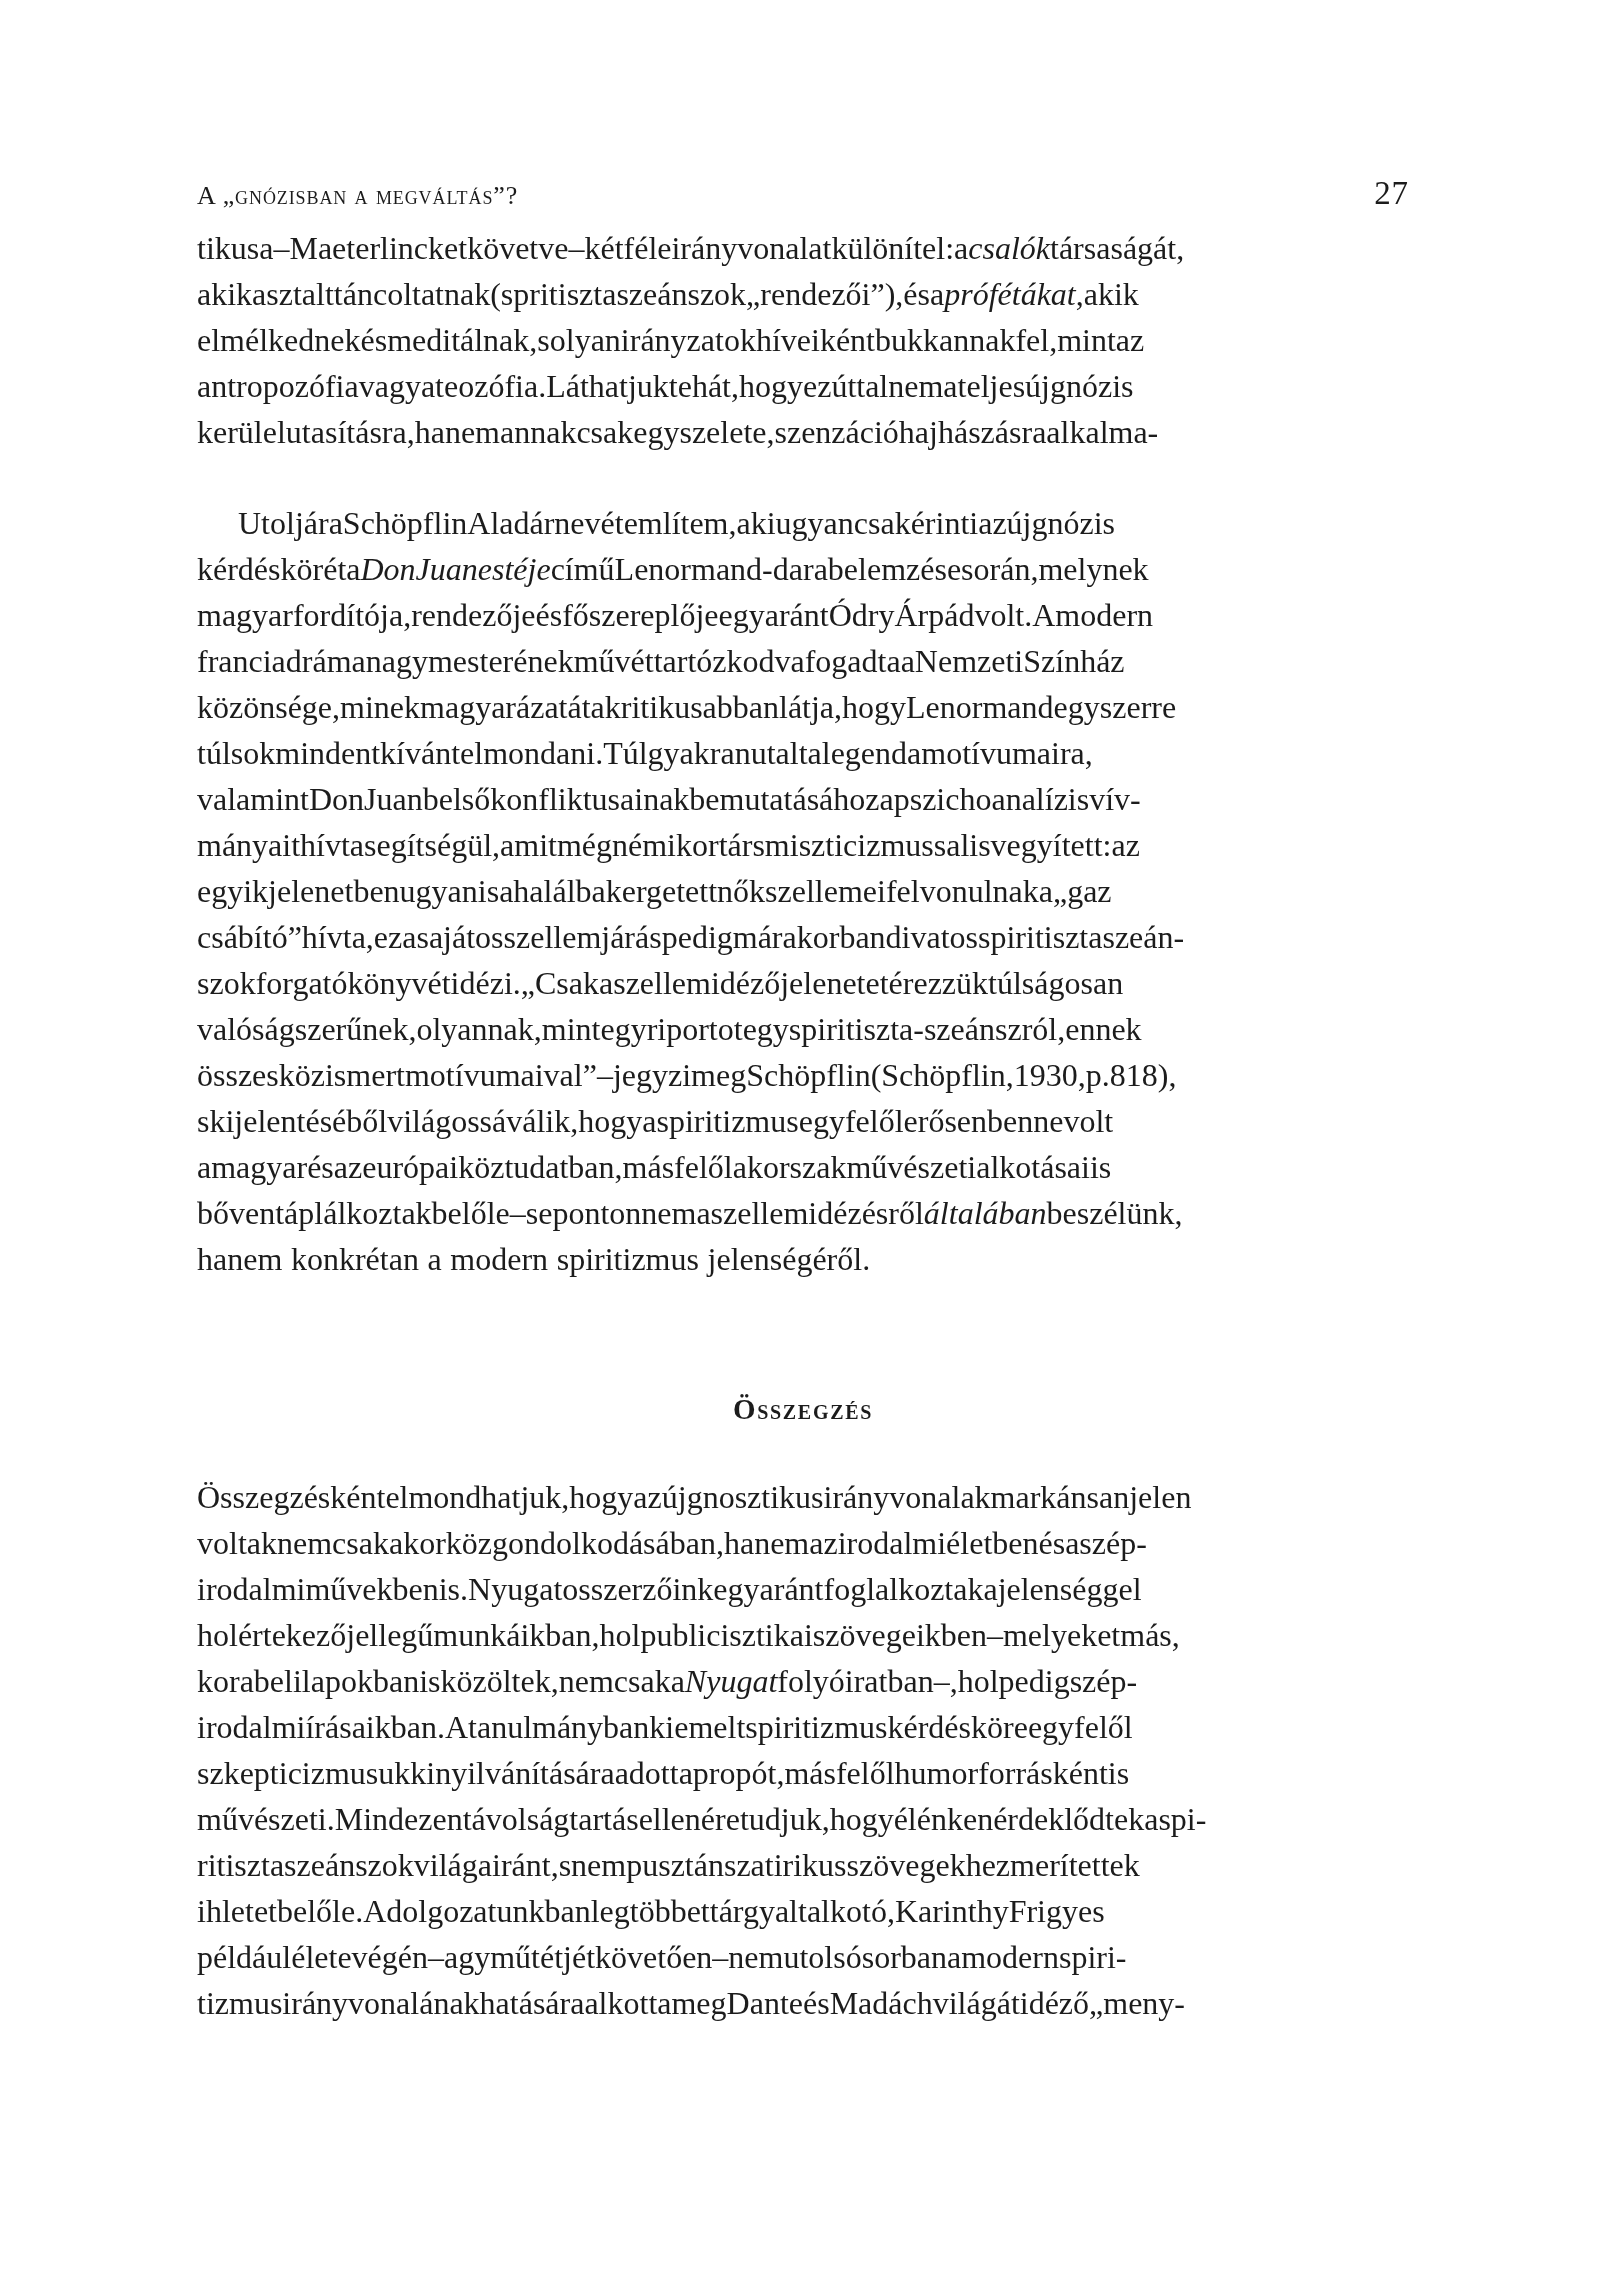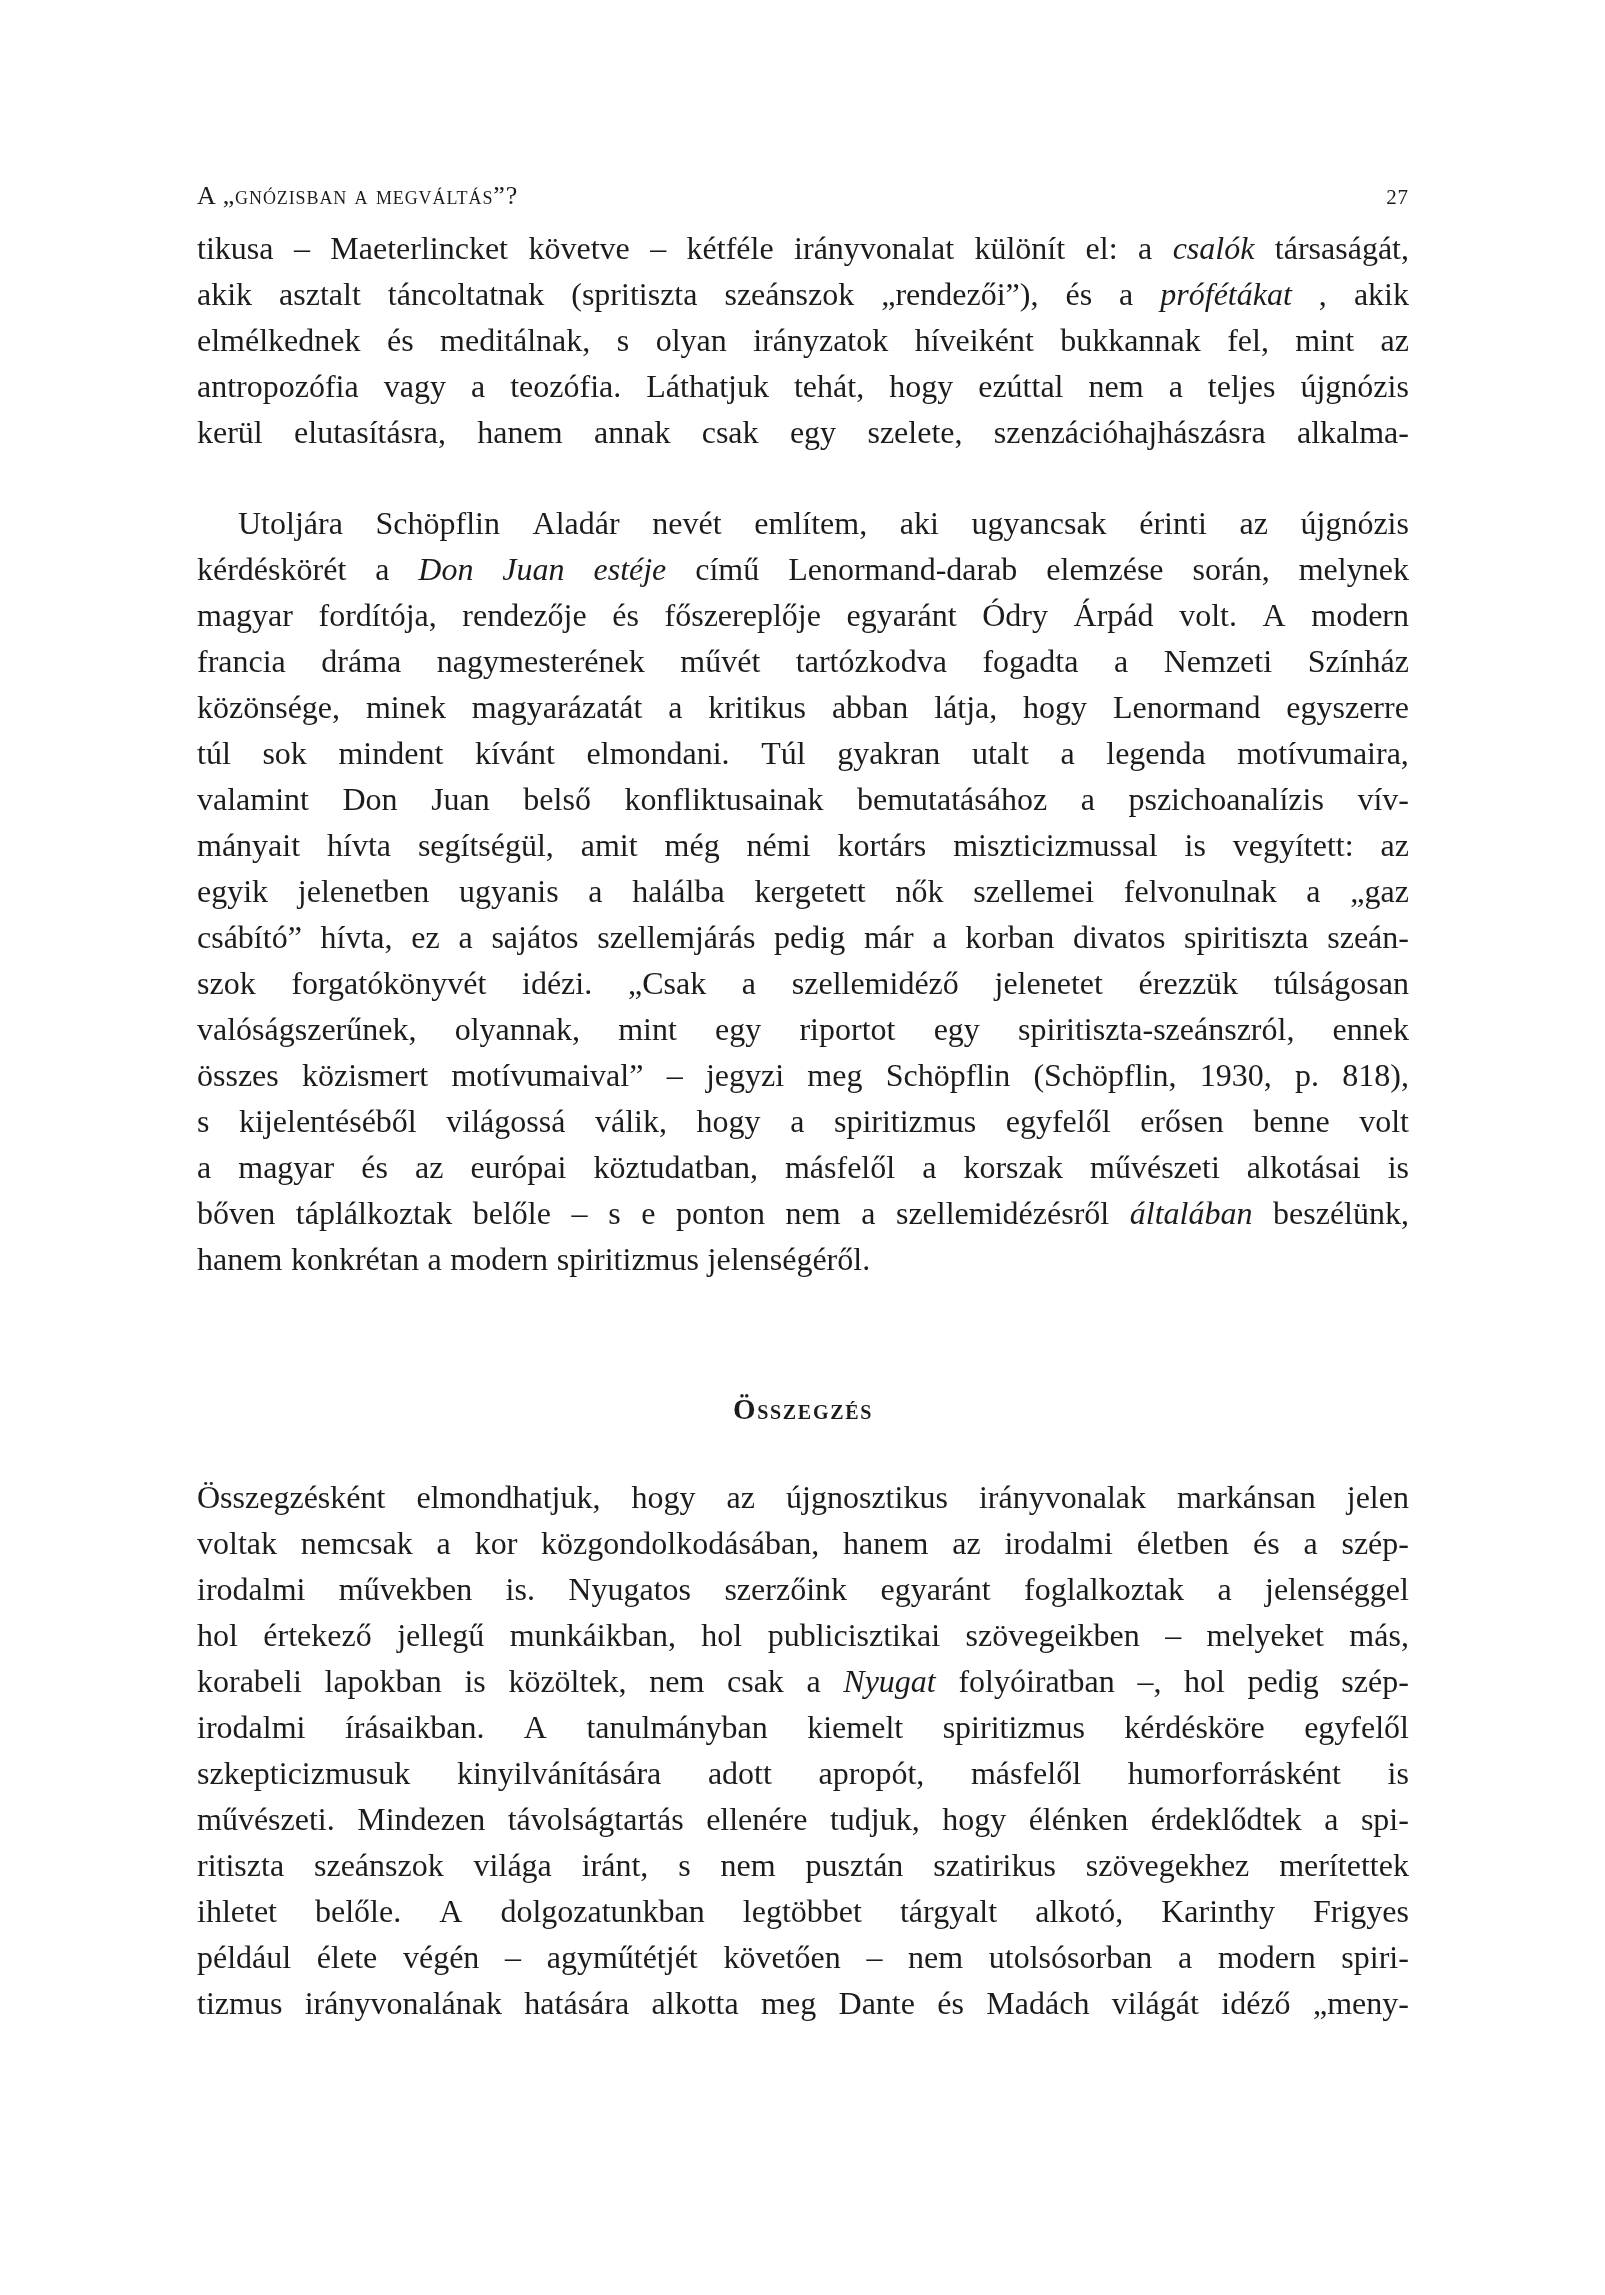--- a/index.html
+++ b/index.html
@@ -8,25 +8,25 @@
     position: absolute; left: 197px; top: 0; width: 1212px;
     font-family: "Liberation Serif", "DejaVu Serif", serif;
     color: #1c1c1c;
   }
   .running-head {
     position: absolute; top: 153px; left: 0; width: 1212px;
     font-size: 26px; letter-spacing: 0.9px;
     display: flex; justify-content: space-between; align-items: baseline;
   }
   .running-head .title { font-variant: small-caps; margin-top: 28px; }
-  .running-head .page-num { font-size: 21px; text-align: right; }
+  .running-head .page-num { font-size: 33px; text-align: right; }
   .block { position: absolute; left: 0; width: 1212px; }
   .line {
     height: 46px; line-height: 46px; font-size: 32px;
-    white-space: nowrap; display: flex; justify-content: space-between;
+    white-space: nowrap; display: flex; 
   }
   .line.last { justify-content: flex-start; }
   .line .w { display: inline-block; }
   .line.last .w { margin-right: 0.27em; }
   .line.indent { padding-left: 41px; }
   .it { font-style: italic; }
   .heading {
     position: absolute; top: 1393px; left: 0; width: 1212px; text-align: center;
     font-size: 29px; font-weight: bold; font-variant: small-caps; letter-spacing: 1.7px;
   }

